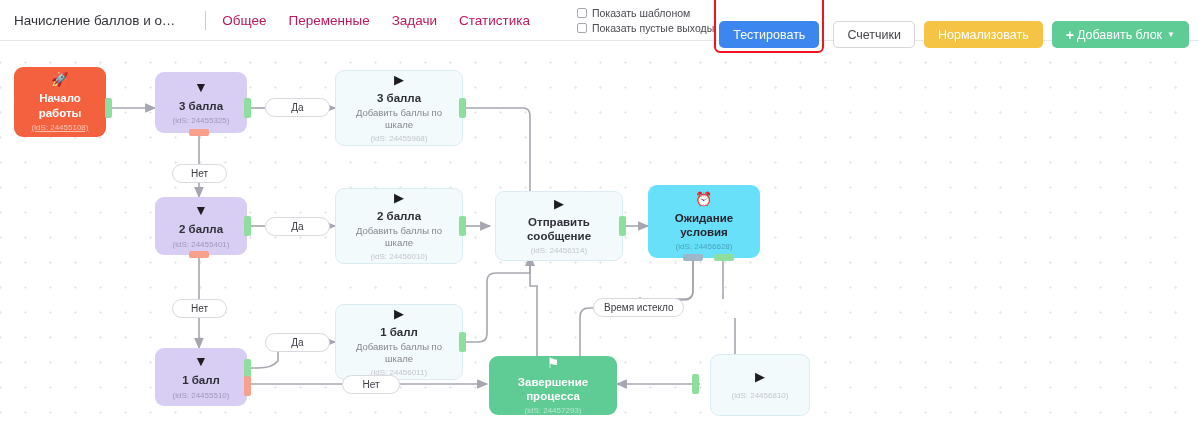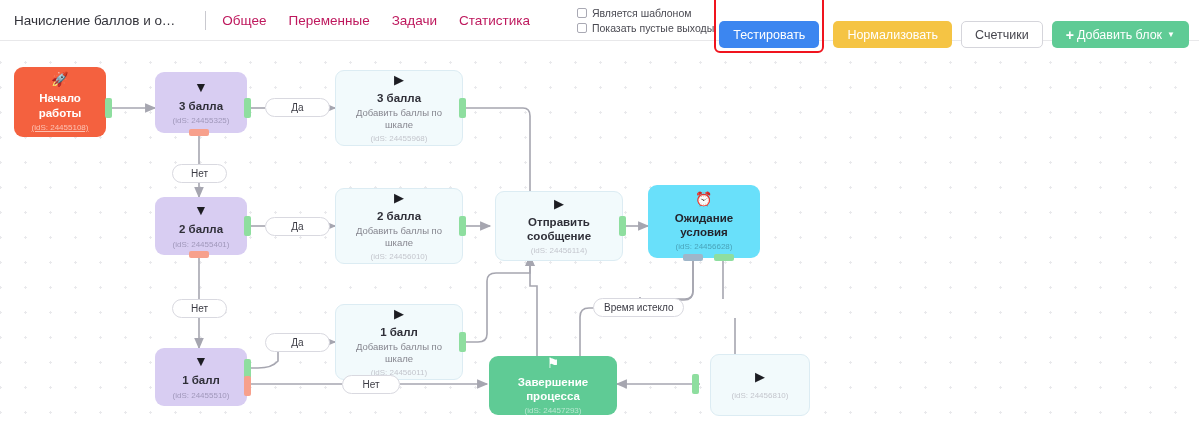--- a/index.html
+++ b/index.html
@@ -222,34 +222,34 @@
   <div id="title-divider"></div>
 
   <div class="nav-tab">Общее</div>
   <div class="nav-tab">Переменные</div>
   <div class="nav-tab">Задачи</div>
   <div class="nav-tab">Статистика</div>
 
   <div id="checkbox-group">
     <label class="cb-row">
       <span class="cb-box"></span>
-      <span class="cb-label">Является шаблоном</span>
+      <span class="cb-label">Показать шаблоном</span>
     </label>
     <label class="cb-row">
       <span class="cb-box"></span>
       <span class="cb-label">Показать пустые выходы</span>
     </label>
   </div>
 
   <div id="btn-group">
     <div id="btn-test-wrap">
       <div class="tb-btn" id="btn-test">Тестировать</div>
     </div>
+    <div class="tb-btn" id="btn-counters">Счетчики</div>
     <div class="tb-btn" id="btn-normalize">Нормализовать</div>
-    <div class="tb-btn" id="btn-counters">Счетчики</div>
     <div class="tb-btn" id="btn-addblock">
       <span class="plus">+</span>
       <span>Добавить блок</span>
       <span class="caret">▼</span>
     </div>
   </div>
 </div>
 
 <div id="canvas">
 

